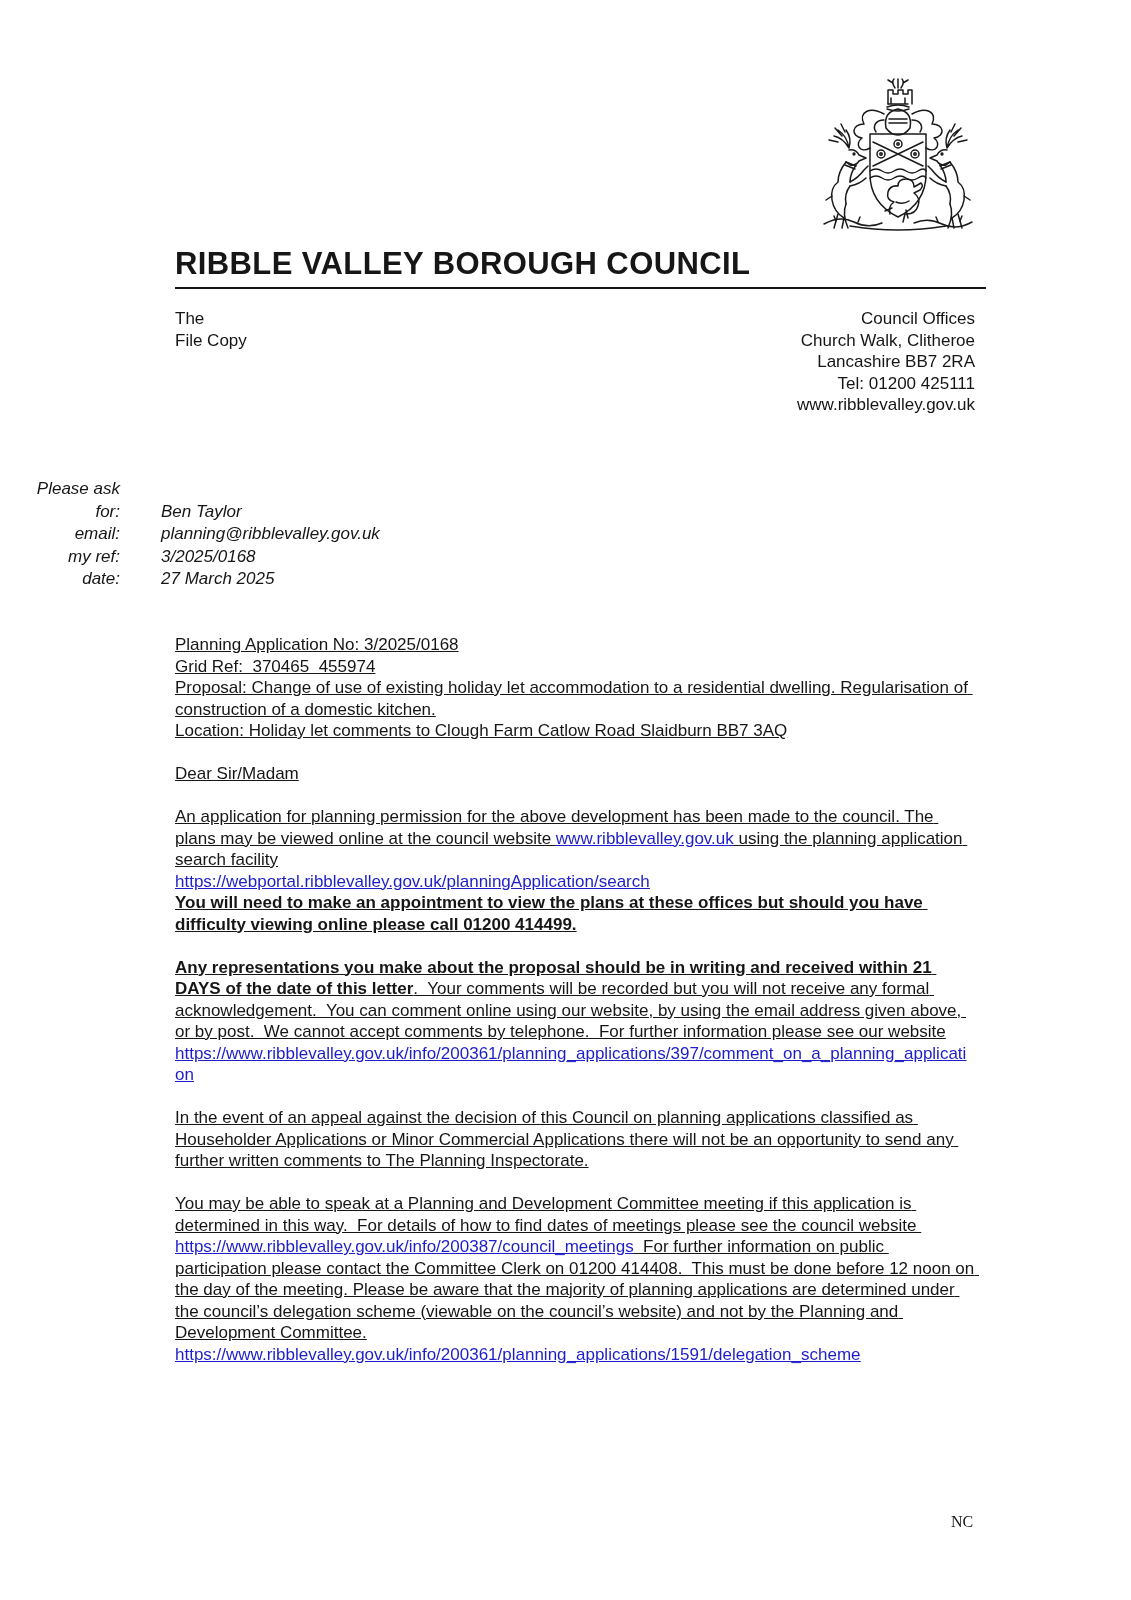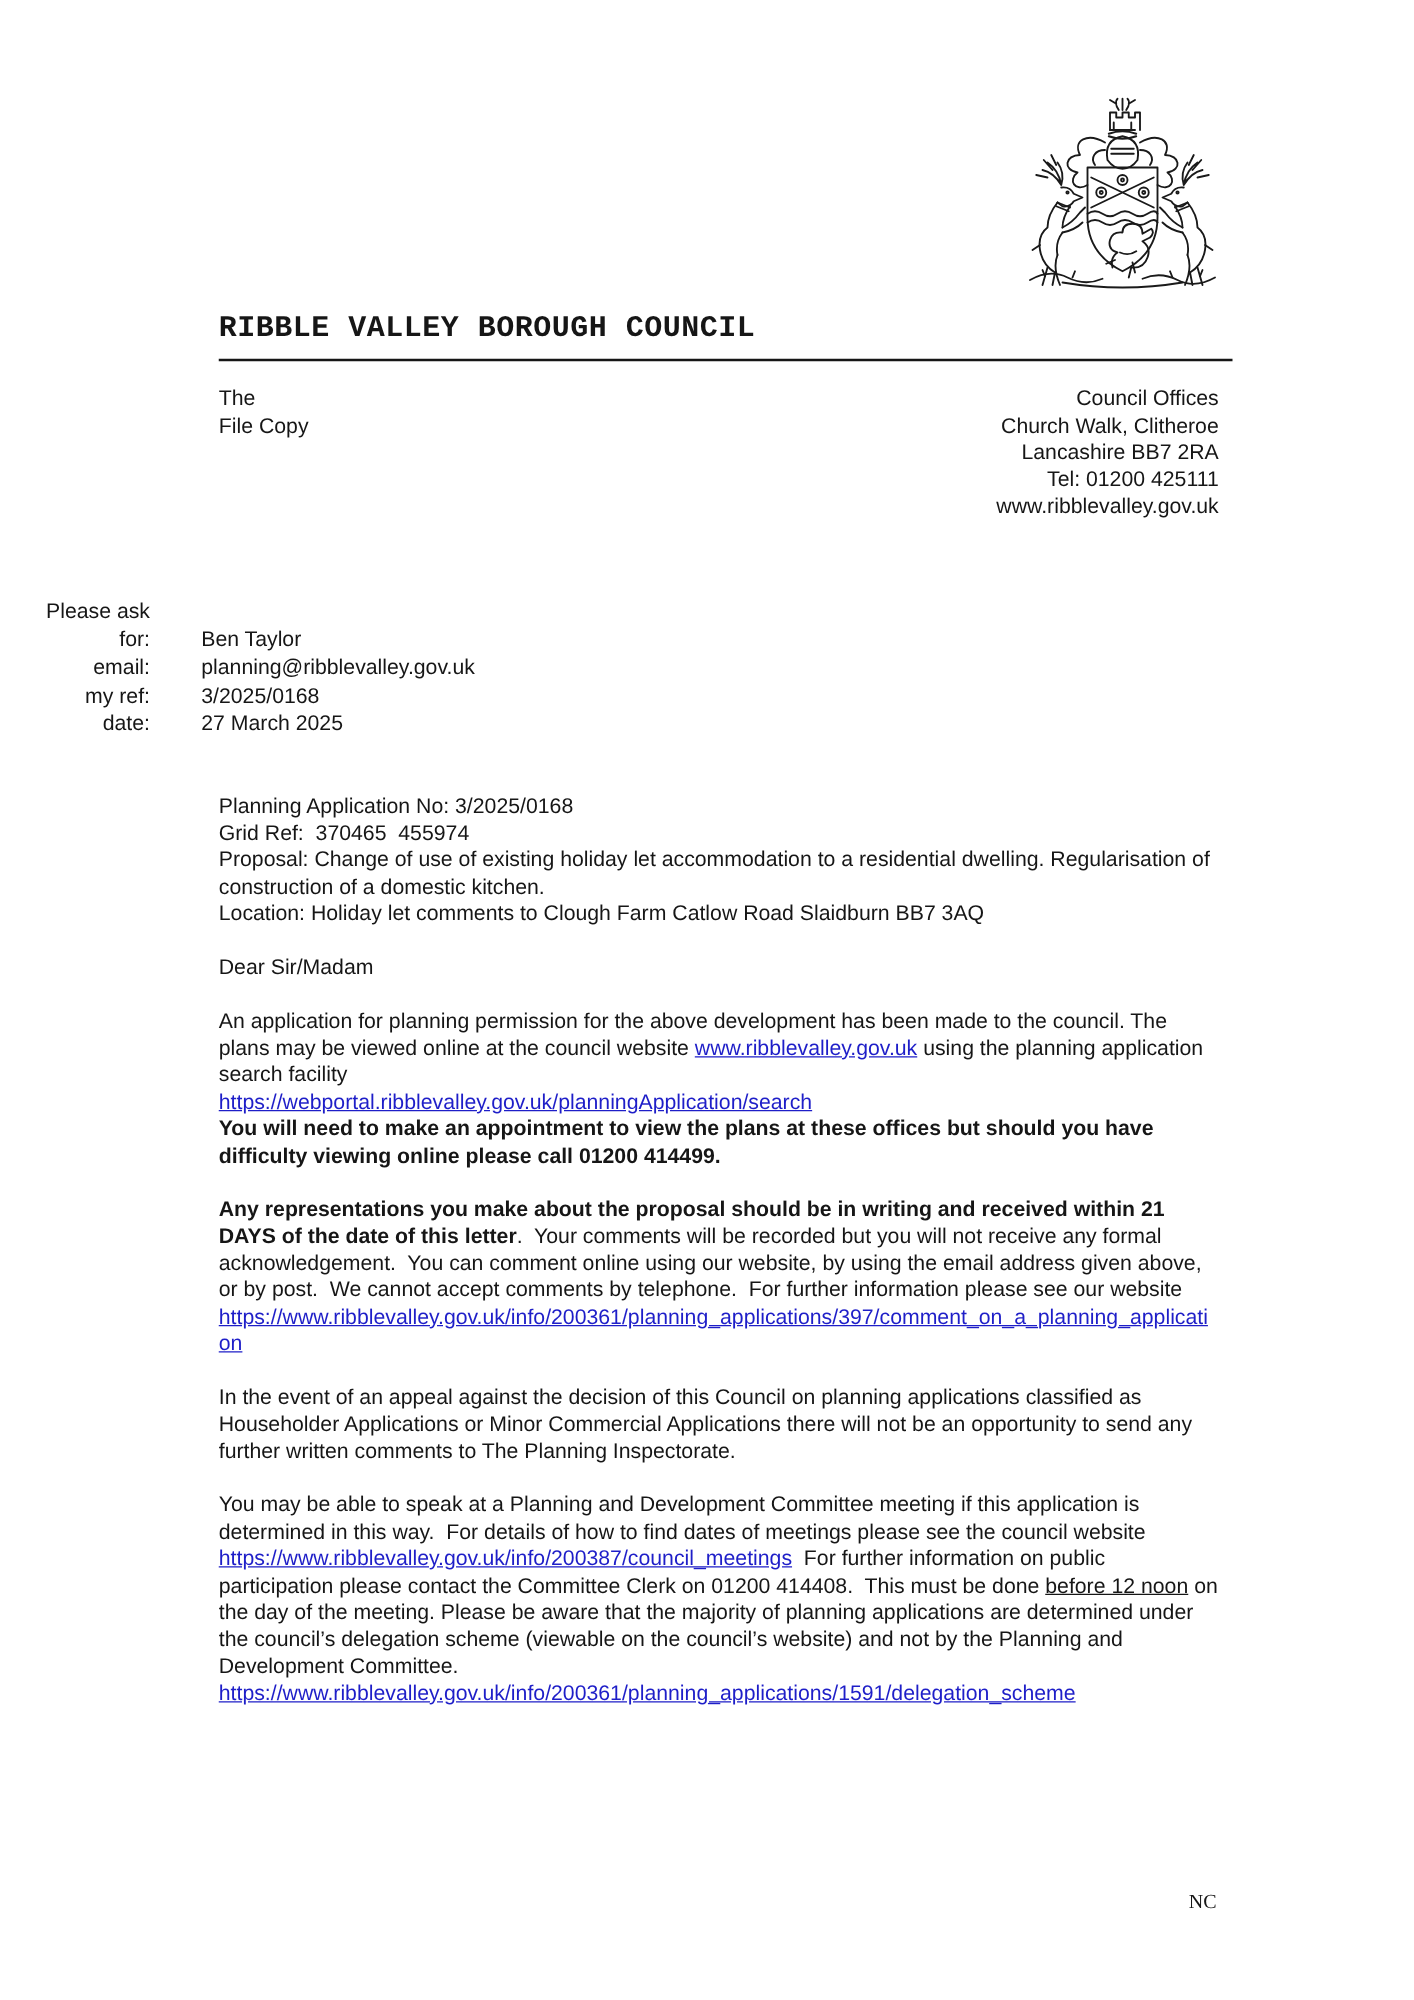--- a/index.html
+++ b/index.html
@@ -25,54 +25,56 @@
   .header {
     position: absolute;
     left: 175px;
     top: 247px;
     width: 811px;
     border-bottom: 2px solid #161616;
     padding-bottom: 7px;
   }
   .header h1 {
     margin: 0;
-    font-family: Liberation Mono, monospace;
+    font-family: Liberation Sans, sans-serif;
     font-weight: bold;
-    font-size: 24px;
+    font-size: 31px;
     line-height: 33px;
     letter-spacing: 0.4px;
     white-space: nowrap;
   }
   .addr-row {
     position: absolute;
     left: 175px;
     top: 308px;
     width: 800px;
     display: flex;
     justify-content: space-between;
     line-height: 21.6px;
   }
   .office-address { text-align: right; }
   .info {
     position: absolute;
     left: 30px;
     top: 478px;
+    font-style: italic;
   }
   .info-row { display: flex; line-height: 22.6px; }
   .info-label { width: 90px; text-align: right; }
   .info-value { margin-left: 41px; min-height: 22.6px; }
   .body {
     position: absolute;
     left: 175px;
     top: 634px;
     width: 800px;
   }
   .para {
     margin: 0 0 21.5px 0;
     white-space: pre-wrap;
+    text-decoration: underline;
   }
   .para strong { font-weight: bold; }
   .lnk {
     color: #1e1ec8;
     text-decoration: underline;
     overflow-wrap: anywhere;
     cursor: pointer;
   }
   .u { text-decoration: underline; }
   .initials {

